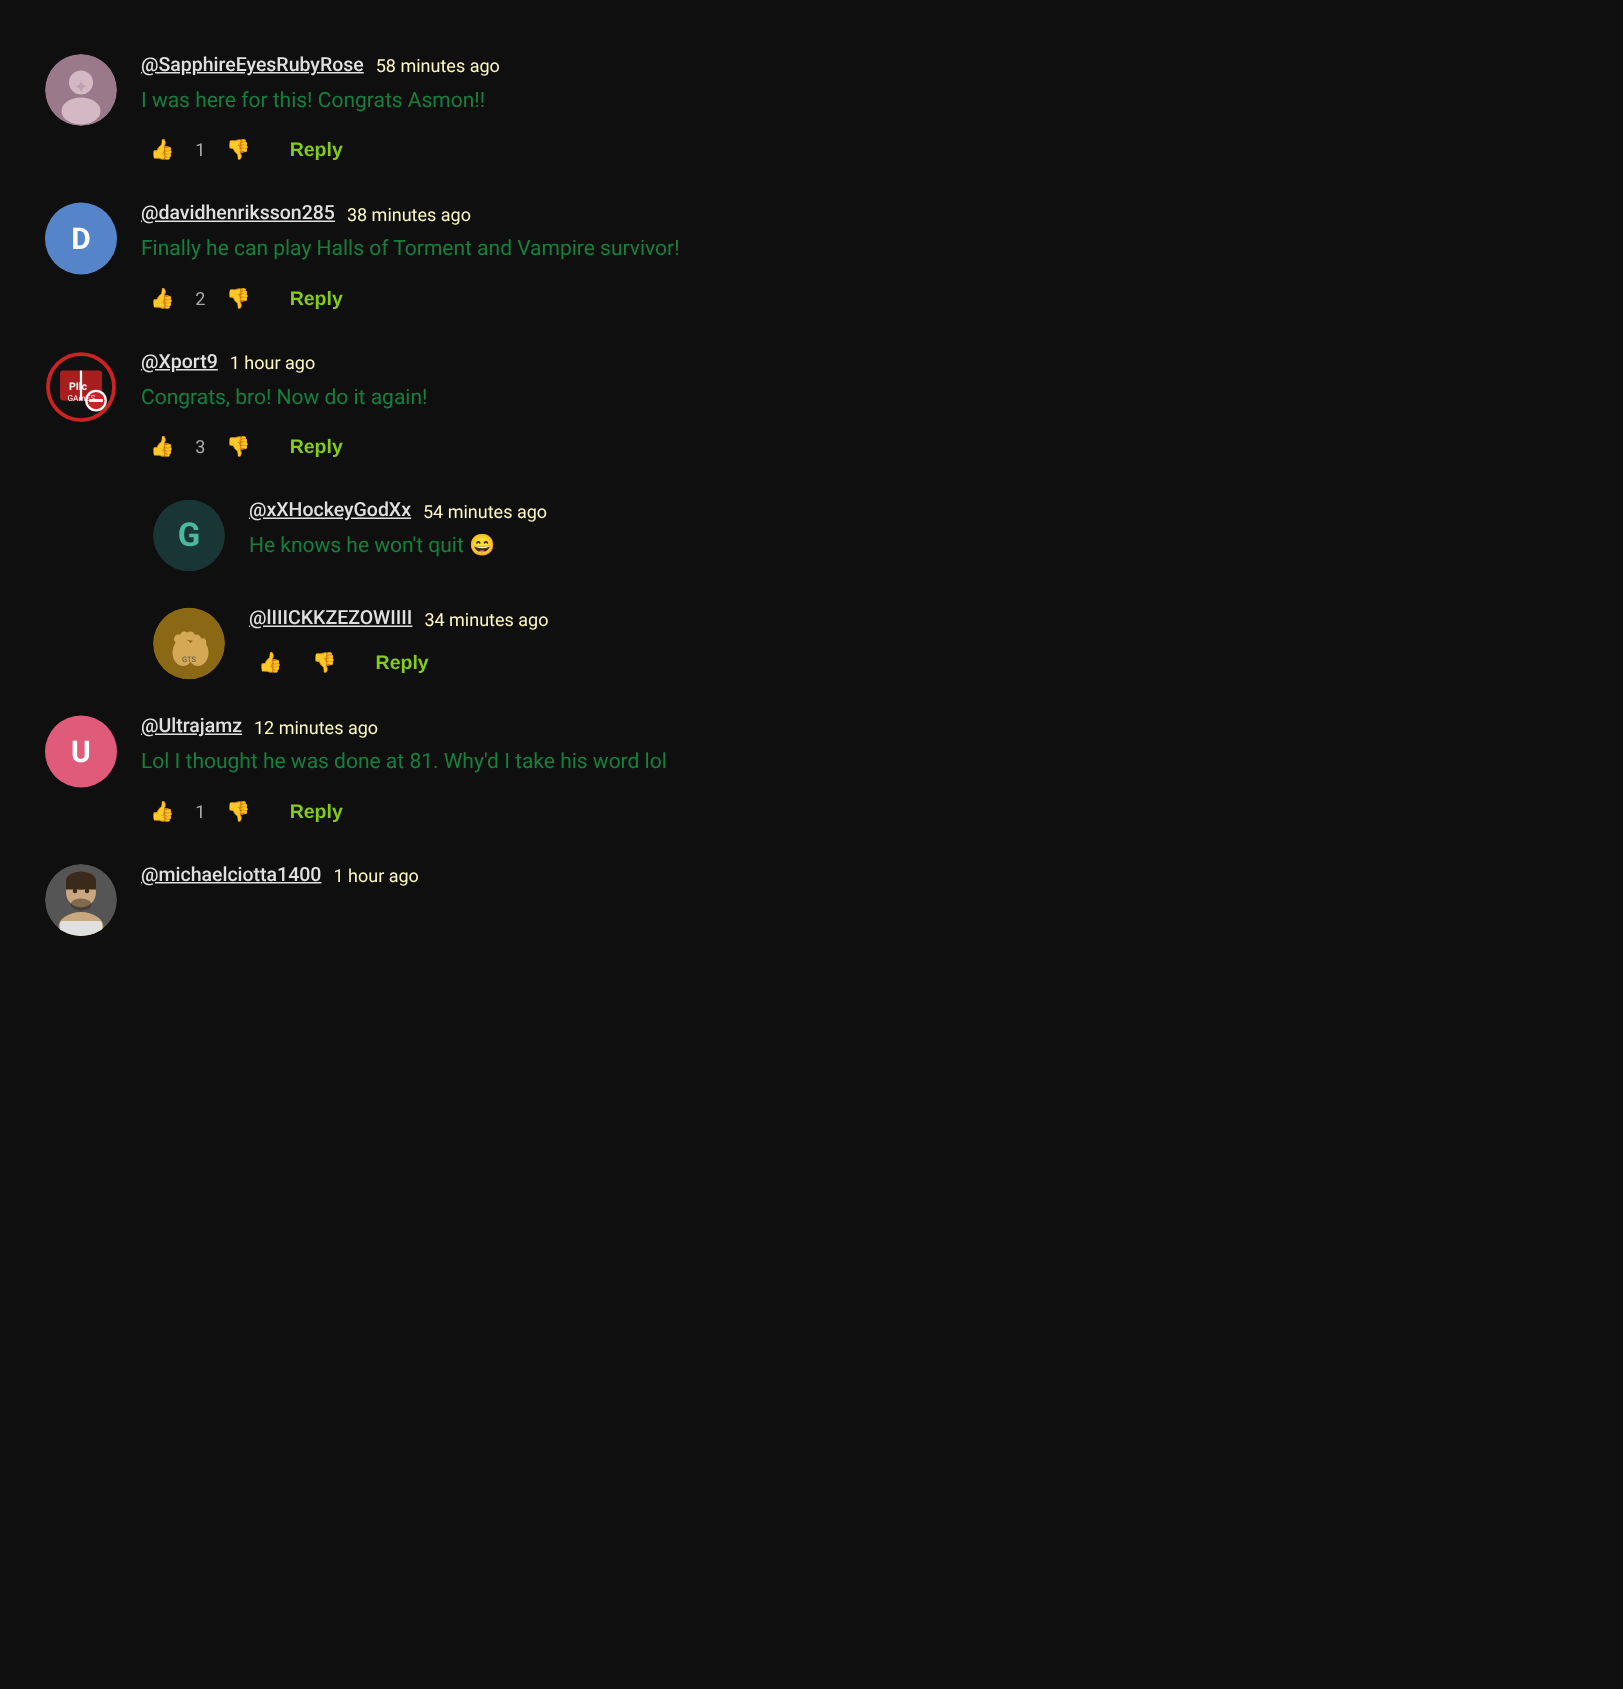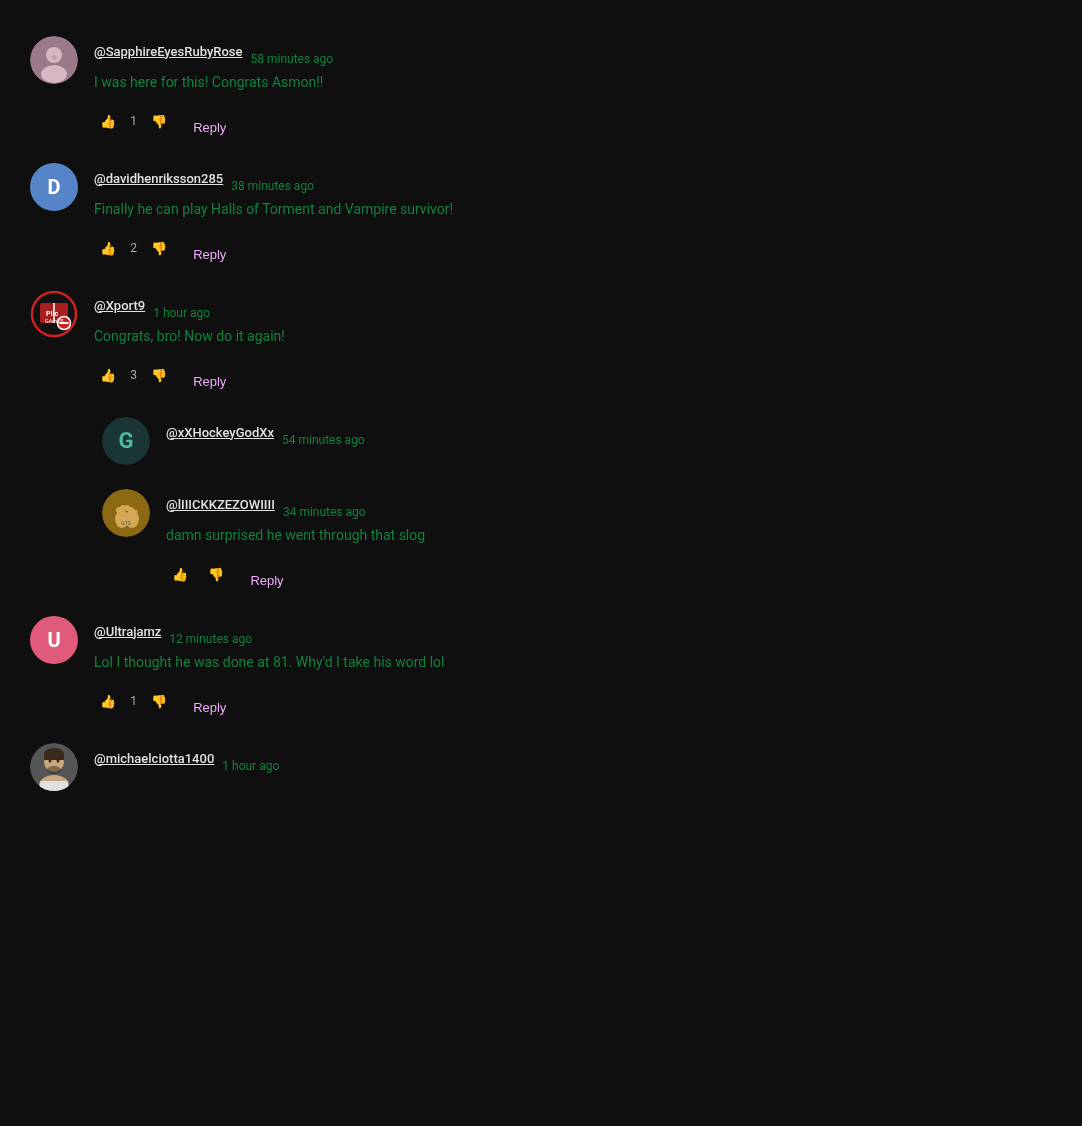--- a/index.html
+++ b/index.html
@@ -64,23 +64,22 @@
       align-items: center;
       gap: 8px;
     }
     .username {
       color: #e0e0e0;
       font-weight: 500;
       font-size: 13px;
       text-decoration: underline;
     }
     .timestamp {
-      color: #15803d;
+      color: #fef9c3;
       font-size: 12px;
-      margin-top: 16px;
     }
     .comment-text {
       color: #15803d;
       font-size: 14px;
       line-height: 1.5;
     }
     .comment-actions {
       display: flex;
       flex-direction: row;
       align-items: center;
@@ -99,28 +98,27 @@
       padding: 4px 6px;
       border-radius: 4px;
     }
     .like-count {
       font-size: 12px;
       color: #aaa;
     }
     .reply-btn {
       background: none;
       border: none;
-      color: #f0abfc;
+      color: #84cc16;
       cursor: pointer;
       font-size: 13px;
-      font-weight: 400;
+      font-weight: 700;
       padding: 4px 8px;
       border-radius: 4px;
       margin-left: 4px;
-      margin-top: 13px;
     }
   </style>
 </head>
 <body>
 
 <div class="comment-thread">
 
   <div class="comment">
     <div class="avatar-img">
       <svg width="48" height="48" viewBox="0 0 48 48">
@@ -212,20 +210,21 @@
       <svg width="48" height="48" viewBox="0 0 48 48">
         <circle cx="24" cy="24" r="24" fill="#1a3535"></circle>
         <text x="24" y="31" font-size="22" font-weight="bold" fill="#4db8a0" text-anchor="middle">G</text>
       </svg>
     </div>
     <div class="comment-body">
       <div class="comment-header">
         <span class="username">@xXHockeyGodXx</span>
         <span class="timestamp">54 minutes ago</span>
       </div>
+      <div class="comment-text">He knows he won't quit 😄</div>
     </div>
   </div>
 
   <div class="comment reply">
     <div class="avatar-img">
       <svg width="48" height="48" viewBox="0 0 48 48">
         <circle cx="24" cy="24" r="24" fill="#8B6914"></circle>
 
         <ellipse cx="20" cy="30" rx="7" ry="9" fill="#d4a855"></ellipse>
         <ellipse cx="30" cy="30" rx="7" ry="9" fill="#d4a855"></ellipse>
@@ -235,21 +234,20 @@
         <circle cx="29" cy="21" r="3" fill="#d4a855"></circle>
         <circle cx="33" cy="23" r="2.5" fill="#d4a855"></circle>
         <text x="24" y="36" font-size="5" fill="#555" text-anchor="middle">GTS</text>
       </svg>
     </div>
     <div class="comment-body">
       <div class="comment-header">
         <span class="username">@lIIICKKZEZOWIIII</span>
         <span class="timestamp">34 minutes ago</span>
       </div>
-      <div class="comment-text">damn surprised he went through that slog</div>
       <div class="comment-actions">
         <button class="action-btn">
           <span>👍</span>
         </button>
         <button class="action-btn">
           <span>👎</span>
         </button>
         <button class="reply-btn">Reply</button>
       </div>
     </div>

